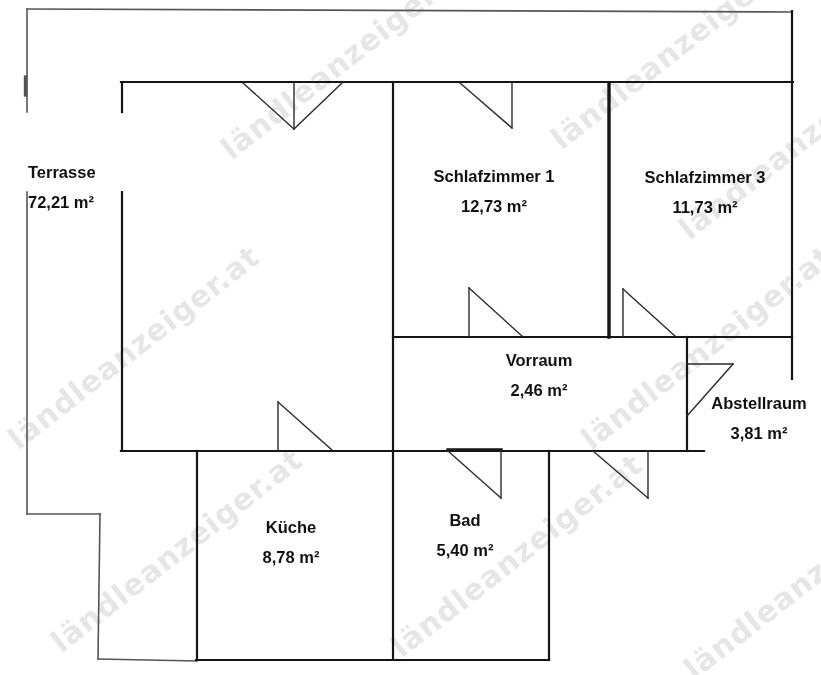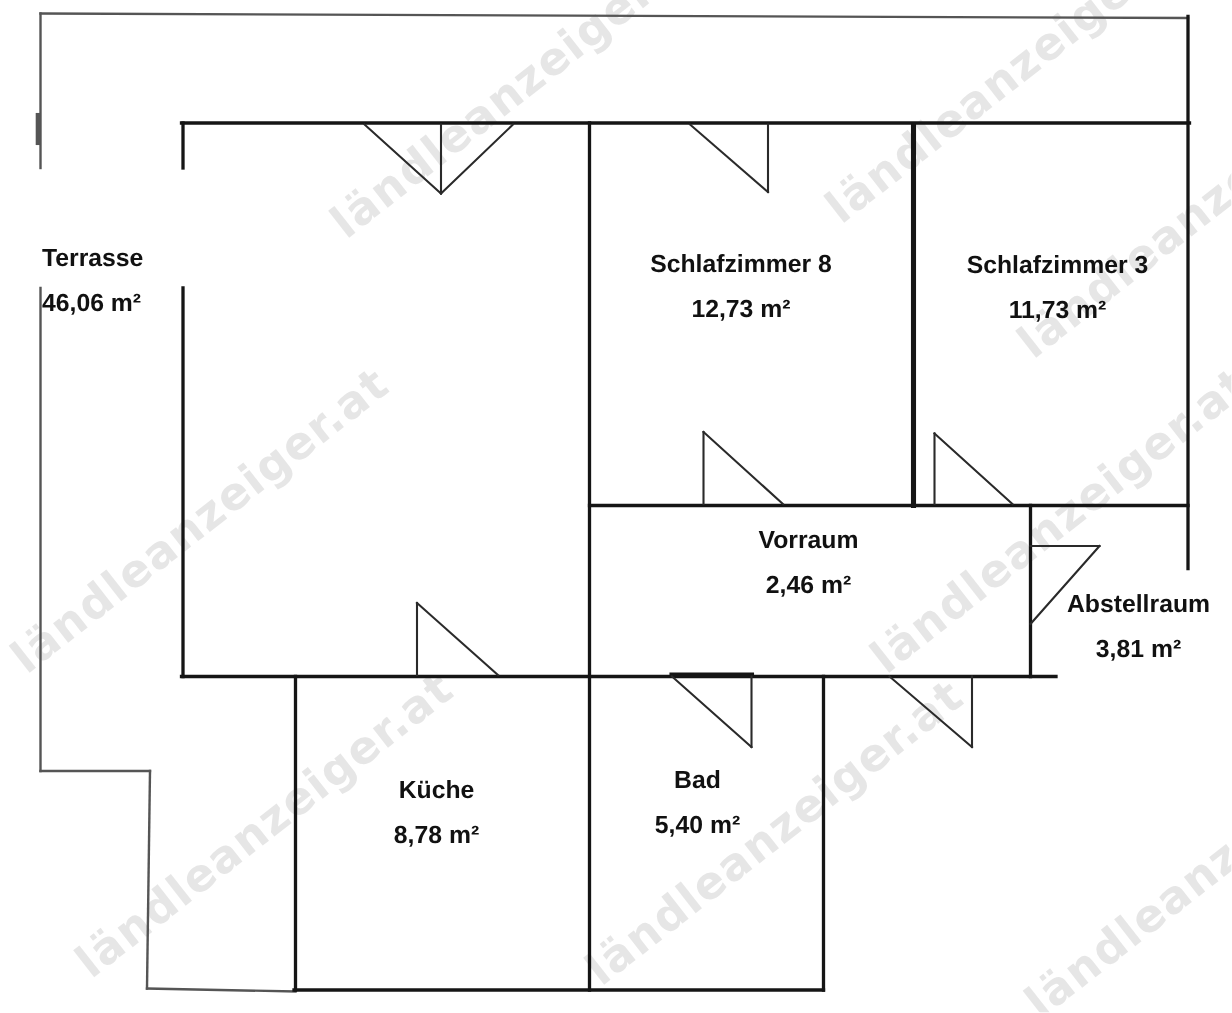--- a/index.html
+++ b/index.html
@@ -107,26 +107,26 @@
 
       <line x1="648" y1="451" x2="648" y2="498"></line>
       <line x1="593" y1="451" x2="648" y2="498"></line>
     </g>
   </svg>
 
   <div class="labels">
 
     <div class="room-label" style="left:28px; top:112px;margin-top:45px;">
       <span>Terrasse</span>
-      <span>46,06 m²</span>
+      <span>72,21 m²</span>
     </div>
 
 
     <div class="room-label centered" style="left:494px; top:161px;">
-      <span>Schlafzimmer 8</span>
+      <span>Schlafzimmer 1</span>
       <span>12,73 m²</span>
     </div>
 
     <div class="room-label centered" style="left:705px; top:162px;">
       <span>Schlafzimmer 3</span>
       <span>11,73 m²</span>
     </div>
 
     <div class="room-label centered" style="left:539px; top:345px;text-align:center;">
       <span>Vorraum</span>

